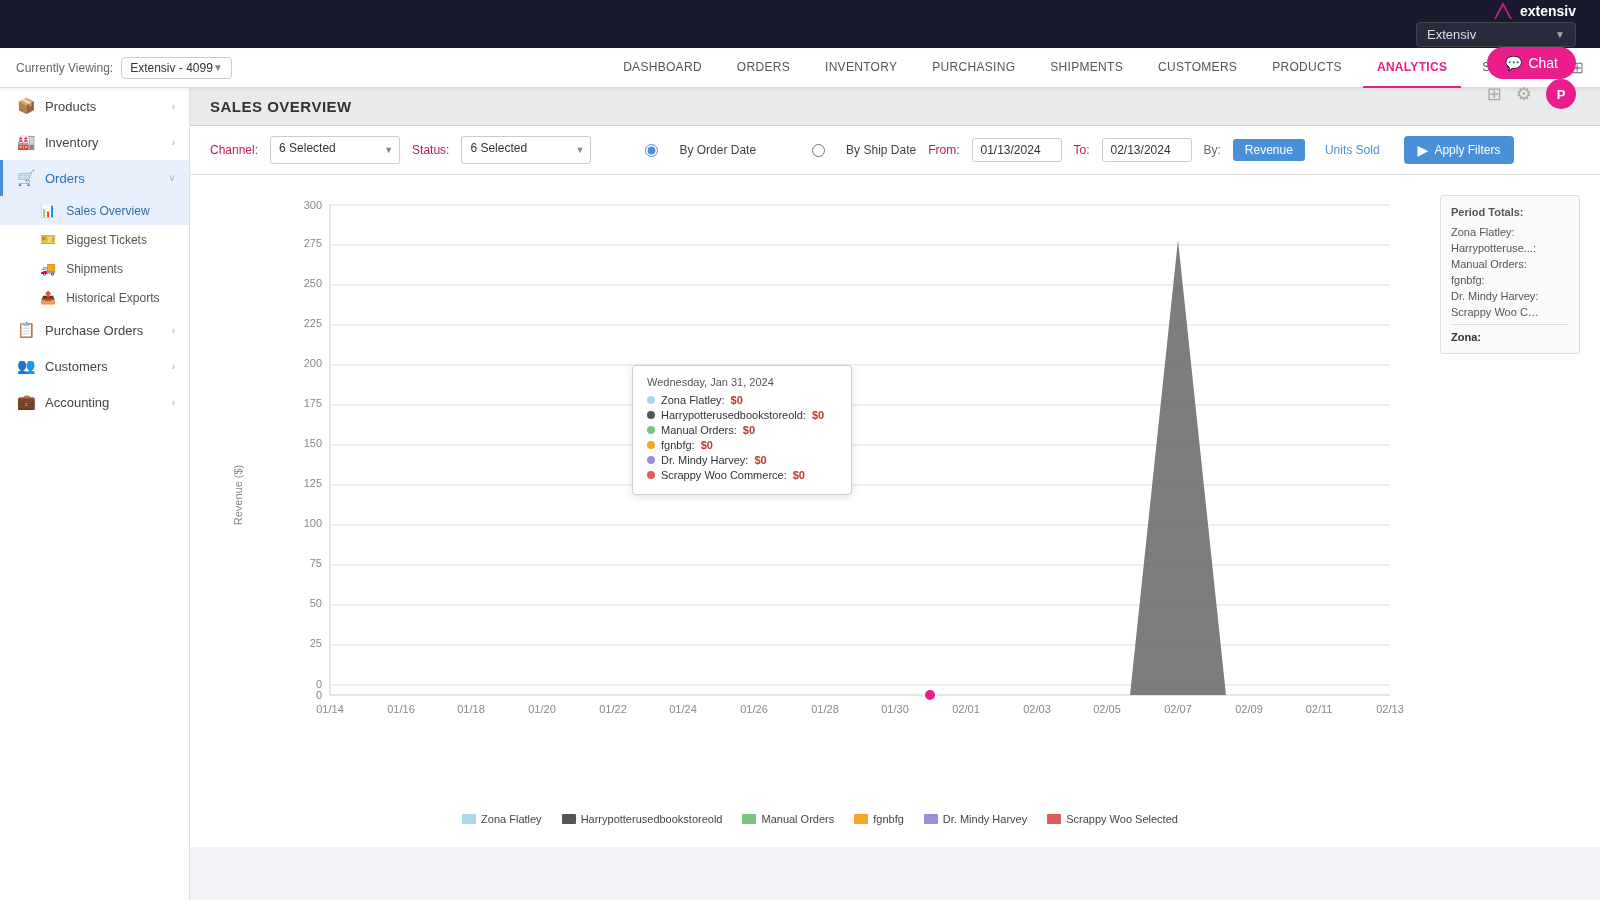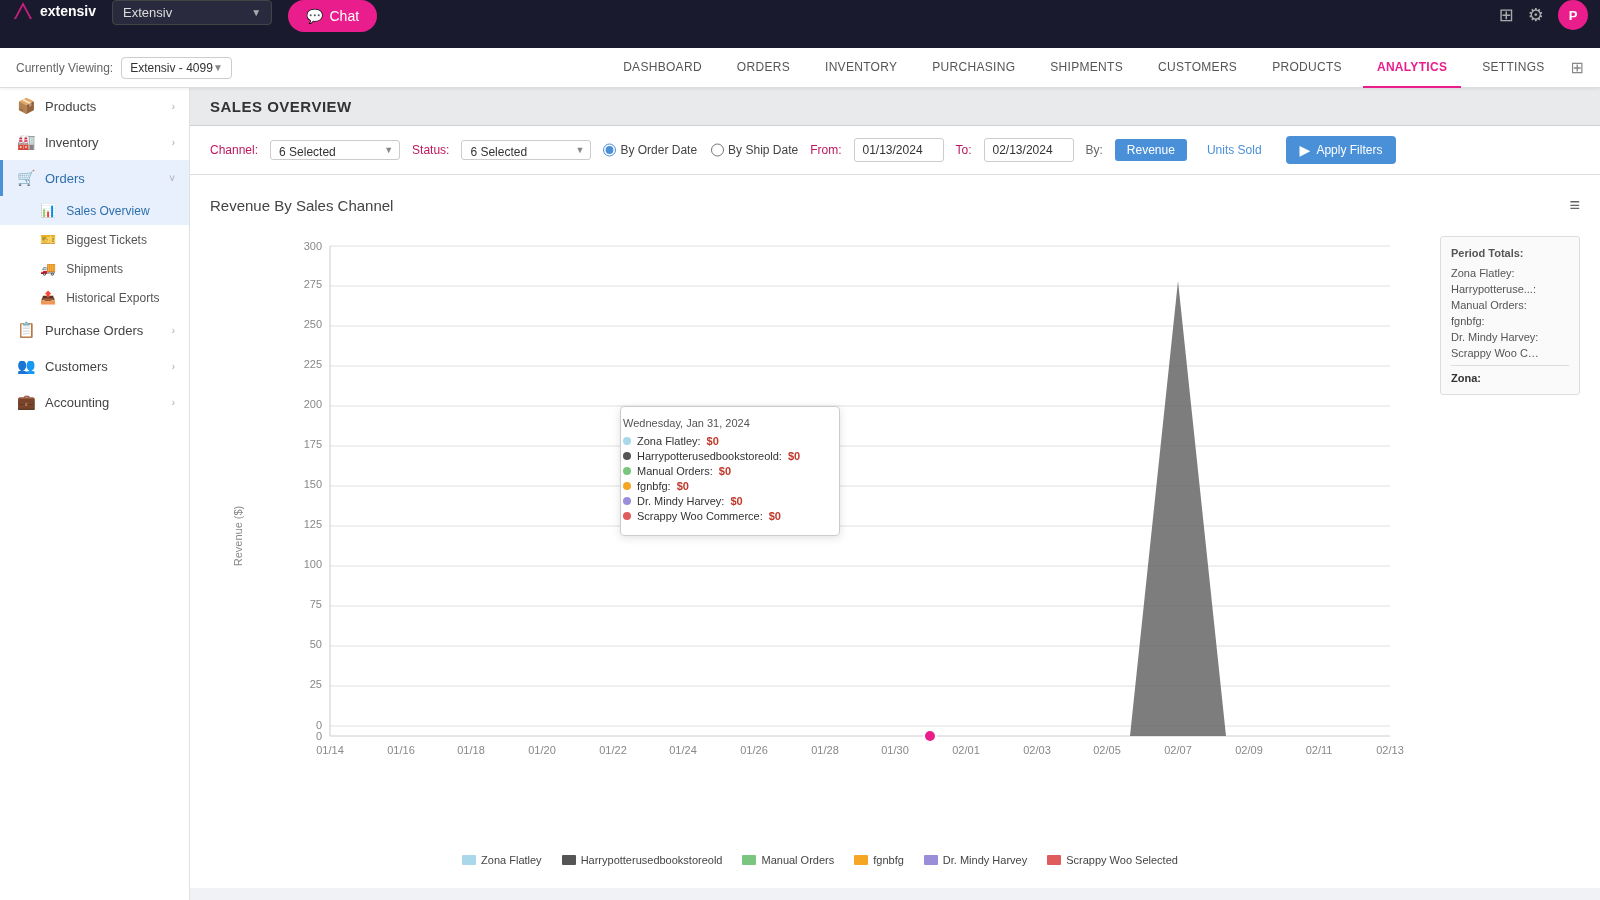--- a/index.html
+++ b/index.html
@@ -1,21 +1,21 @@
 <!DOCTYPE html>
 <html><head>
   <meta charset="utf-8">
   <style>
     * { box-sizing: border-box; margin: 0; padding: 0; }
     body { font-family: 'Segoe UI', Arial, sans-serif; font-size: 13px; background: #f0f0f0; color: #333; }
 
     
     .topbar {
-      display: flex; align-items: flex-start; background: #1a1a2e; height: 48px; padding: 0 12px;
-      position: fixed; top: 0; left: 0; right: 0; z-index: 100;
+      display: flex; align-items: flex-end; background: #1a1a2e; height: 48px; padding: 0 24px;
+      position: fixed; top: 0; left: 0; right: 0; z-index: 100; flex-direction: column;
     }
     .topbar-logo { color: #e91e8c; font-weight: bold; font-size: 18px; display: flex; align-items: center; gap: 6px; }
     .topbar-logo span { color: white; font-size: 14px; font-weight: 600; }
     .topbar-dropdown {
       display: flex; align-items: center; background: #2a2a3e; border: 1px solid #444; border-radius: 4px;
       color: #ddd; padding: 4px 10px; margin-left: 16px; font-size: 13px; gap: 8px; min-width: 160px;
     }
     .topbar-dropdown .chevron { color: #aaa; font-size: 10px; margin-left: auto; }
     .chat-btn {
       display: flex; align-items: center; gap: 6px; background: #e91e8c; color: white;
@@ -84,31 +84,31 @@
     }
     .page-title { font-size: 15px; font-weight: 600; color: #333; text-transform: uppercase; letter-spacing: 0.5px; }
 
     
     .filter-bar {
       background: #fff; padding: 10px 20px; border-bottom: 1px solid #ddd;
       display: flex; align-items: center; gap: 12px; flex-wrap: wrap;
     }
     .filter-label { font-size: 12px; color: #be185d; font-weight: 500; }
     .filter-select {
-      border: 1px solid #ccc; border-radius: 3px; padding: 4px 24px 0 8px;
+      border: 1px solid #ccc; border-radius: 3px; padding: 4px 24px 8px 8px;
       font-size: 12px; color: #333; background: #fff; min-width: 130px;
       appearance: none; position: relative; cursor: pointer;
     }
     .select-wrapper { position: relative; display: inline-block; }
     .select-wrapper::after {
       content: '▼'; position: absolute; right: 7px; top: 50%; transform: translateY(-50%);
       font-size: 9px; color: #888; pointer-events: none;
     }
     .radio-group { display: flex; align-items: center; gap: 14px; }
-    .radio-item { display: flex; gap: 4px; font-size: 12px; color: #444; cursor: pointer; }
+    .radio-item { display: flex; align-items: center; gap: 21px; font-size: 12px; color: #444; cursor: pointer; margin-left: 42px; }
     .radio-item input[type=radio] { accent-color: #4a90d9; }
     .date-input {
       border: 1px solid #ccc; border-radius: 3px; padding: 4px 8px;
       font-size: 12px; color: #333; width: 90px;
     }
     .by-label { font-size: 12px; color: #666; }
     .btn-revenue {
       background: #4a90d9; color: #fff; border: none; border-radius: 3px;
       padding: 4px 12px; font-size: 12px; cursor: pointer; font-weight: 500;
     }
@@ -133,23 +133,23 @@
       display: flex; padding: 0 10px;
     }
     .chart-inner { flex: 1; position: relative; }
 
     
     .chart-svg-wrapper { padding: 0 20px 40px 60px; position: relative; }
 
     
     .chart-tooltip {
       position: absolute; background: rgba(255,255,255,0.97); border: 1px solid #ccc;
-      border-radius: 4px; padding: 10px 2px; font-size: 11px; color: #333;
+      border-radius: 4px; padding: 10px 14px; font-size: 11px; color: #333;
       box-shadow: 0 2px 8px rgba(0,0,0,0.12); min-width: 220px;
-      top: 180px; left: 420px; z-index: 10; pointer-events: none;
+      top: 180px; left: 432px; z-index: 10; pointer-events: none;
     }
     .tooltip-title { font-size: 11px; color: #555; margin-bottom: 6px; font-weight: 500; }
     .tooltip-row { display: flex; align-items: center; gap: 6px; margin-bottom: 3px; }
     .tooltip-dot { width: 8px; height: 8px; border-radius: 50%; flex-shrink: 0; }
     .tooltip-val { color: #333; }
     .tooltip-val strong { color: #c0392b; }
 
     
     .period-totals {
       width: 156px; border: 1px solid #ddd; border-radius: 3px; background: #fafafa;
@@ -319,24 +319,20 @@
       <button class="btn-revenue">Revenue</button>
       <button class="btn-units">Units Sold</button>
 
       <button class="btn-apply">
         <span class="play-icon">▶</span>
         <span>Apply Filters</span>
       </button>
     </div>
 
     <div class="chart-container">
-      <div class="chart-header">
-        <h2 class="chart-title">Revenue By Sales Channel</h2>
-        <span class="chart-menu">≡</span>
-      </div>
 
       <div class="chart-area">
         <div class="chart-inner">
           <div class="chart-svg-wrapper" style="position:relative;">
             <span class="y-axis-label">Revenue ($)</span>
             <svg width="1130" height="580" viewBox="0 0 1130 580" style="display:block; margin-left:30px;">
 
               <line x1="40" y1="20" x2="1100" y2="20" stroke="#e0e0e0" stroke-width="1"></line>
               <line x1="40" y1="60" x2="1100" y2="60" stroke="#e0e0e0" stroke-width="1"></line>
               <line x1="40" y1="100" x2="1100" y2="100" stroke="#e0e0e0" stroke-width="1"></line>

